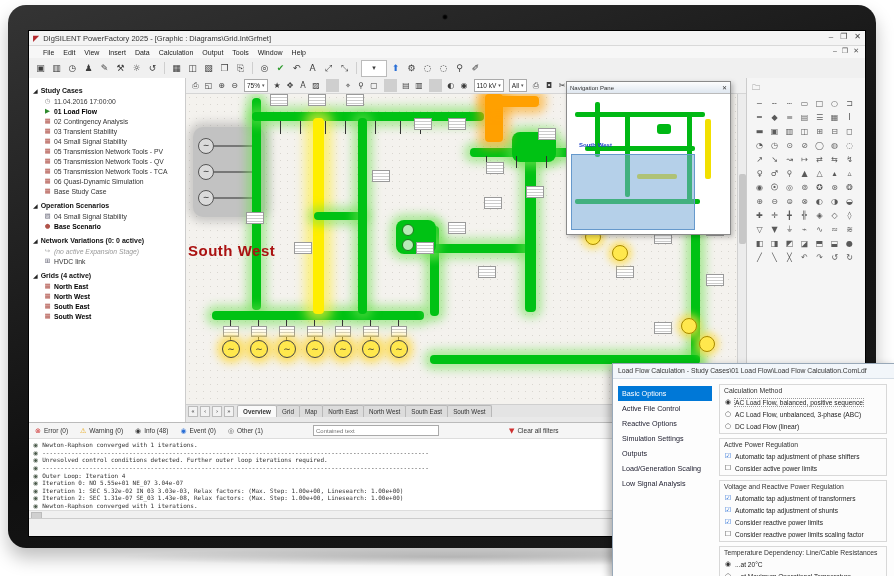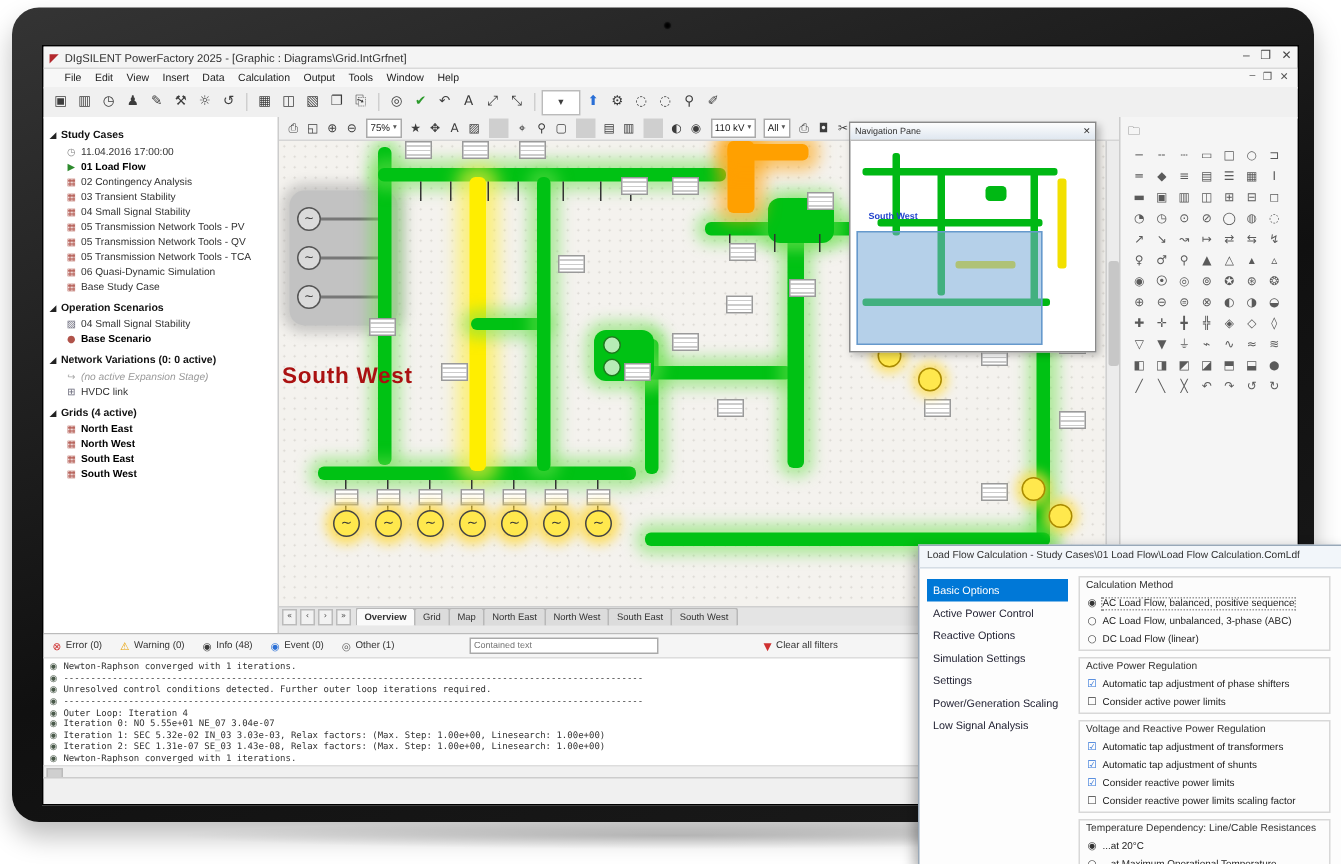--- a/index.html
+++ b/index.html
@@ -580,25 +580,25 @@
 
     </div>
   </div>
   <div class="mshadow"></div>
 
   <div class="dialog">
     <div class="dlg-title">Load Flow Calculation - Study Cases\01 Load Flow\Load Flow Calculation.ComLdf</div>
     <div class="dlg-nav">
 
     <div class="dlg-nav-item sel">Basic Options</div>
-        <div class="dlg-nav-item">Active Power Control</div>
+        <div class="dlg-nav-item">Active File Control</div>
         <div class="dlg-nav-item">Reactive Options</div>
         <div class="dlg-nav-item">Simulation Settings</div>
-        <div class="dlg-nav-item">Settings</div>
-        <div class="dlg-nav-item">Power/Generation Scaling</div>
+        <div class="dlg-nav-item">Outputs</div>
+        <div class="dlg-nav-item">Load/Generation Scaling</div>
         <div class="dlg-nav-item">Low Signal Analysis</div>
       </div>
     <div class="dlg-content">
 
       <div class="grp" style="top:4px;height:50px">
         <div class="grp-label">Calculation Method</div>
         <div class="opt focus">
           <span class="ctl ico">◉</span>
           <span class="optlabel">AC Load Flow, balanced, positive sequence</span>
           </div>

